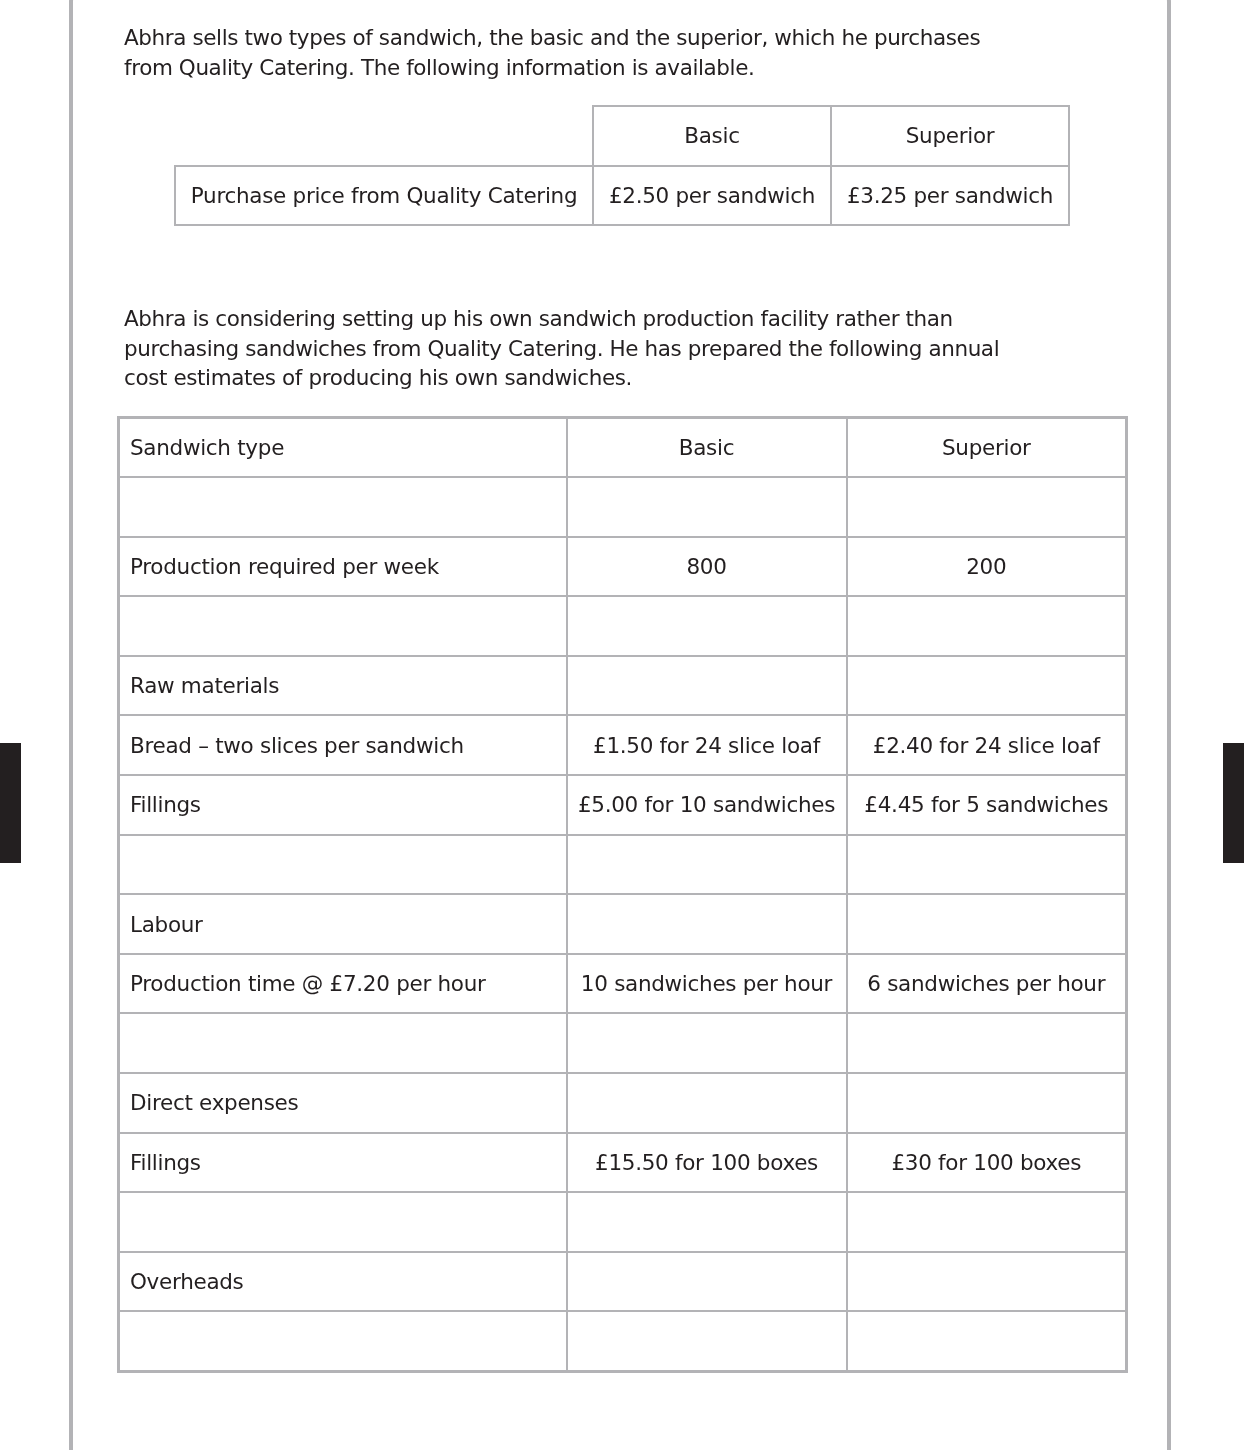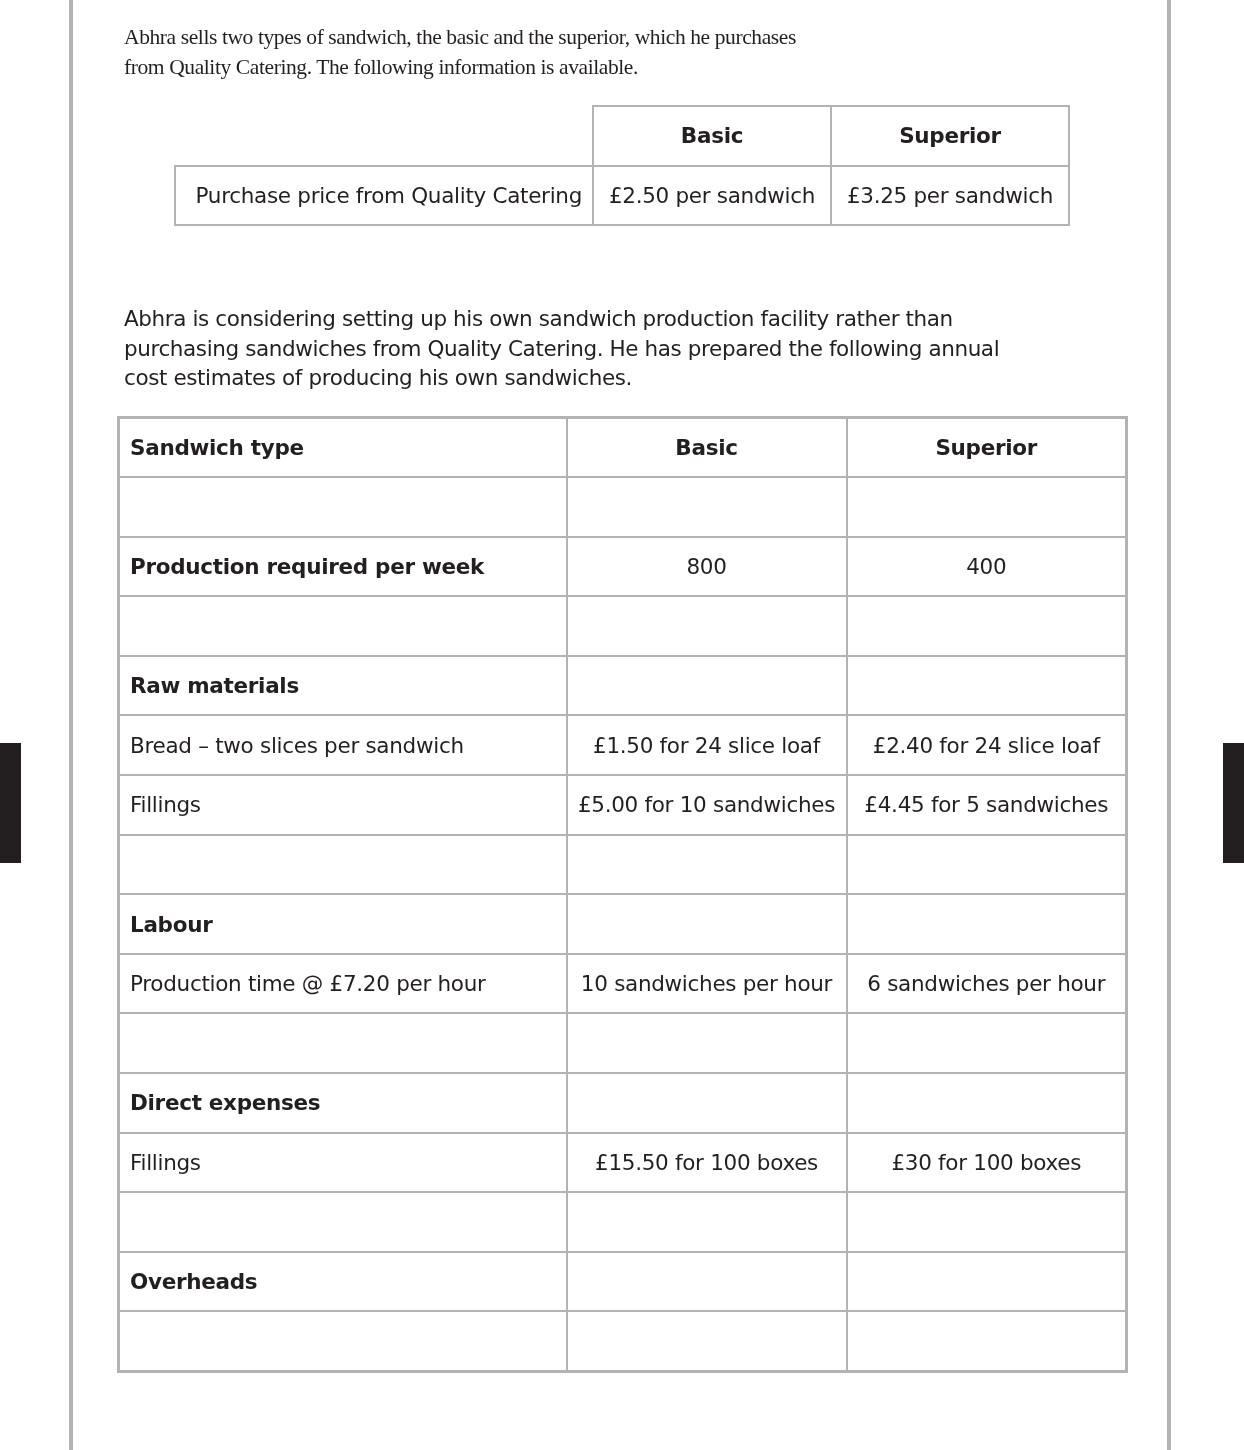--- a/index.html
+++ b/index.html
@@ -5,36 +5,36 @@
   html, body { margin: 0; padding: 0; background: #ffffff; }
   body { width: 1244px; height: 1450px; position: relative; overflow: hidden;
          font-family: "DejaVu Sans", "Liberation Sans", sans-serif; color: #231f20; }
   .frame { position: absolute; left: 69px; top: -20px; width: 1102px; height: 1500px;
            border: 4px solid #b3b3b6; border-radius: 22px; box-sizing: border-box; }
   .tab { position: absolute; top: 743px; width: 21px; height: 120px; background: #231f20; }
   .tab.left { left: 0; }
   .tab.right { left: 1223px; }
   .para { position: absolute; left: 124px; font-size: 21.5px; line-height: 29.5px; margin: 0;
           letter-spacing: -0.4px; }
-  .p1 { top: 23px; width: 900px; font-family: Liberation Serif, serif; }
+  .p1 { top: 23px; width: 900px; }
   .p2 { top: 304px; width: 920px; }
   table { border-collapse: collapse; position: absolute; }
   td { border: 2px solid #b3b3b6; font-size: 21.5px; letter-spacing: -0.3px; padding: 0 10px; box-sizing: border-box; }
   .t1 { left: 174px; top: 105px; }
   .t1 td { height: 59.5px; }
   .t1 .blank { border: none; }
-  .t1 .c0 { width: 418px; text-align: right; }
+  .t1 .c0 { width: 418px; text-align: center; }
   .t1 .c1, .t1 .c2 { width: 238px; text-align: center; }
   .t2 { left: 117px; top: 416px; border-radius: 8px; }
   .t2 td { height: 59.6px; }
   .t2 .c0 { width: 448px; text-align: left; }
   .t2 .c1 { width: 280px; text-align: center; }
   .t2 .c2 { width: 280px; text-align: center; }
   .t2 .span { text-align: center; }
-  b, .bold { font-weight: bold; }
+  b, .bold { font-weight: normal; }
   .outer-t2 { border: 3px solid #b3b3b6; }
 </style>
 </head>
 <body>
 
 <div class="frame"></div>
 <div class="tab left"></div>
 <div class="tab right"></div>
 
 <p class="para p1">
@@ -71,21 +71,21 @@
     <td class="c2 bold">Superior</td>
   </tr>
   <tr>
     <td class="c0"></td>
     <td class="c1"></td>
     <td class="c2"></td>
   </tr>
   <tr>
     <td class="c0 bold">Production required per week</td>
     <td class="c1">800</td>
-    <td class="c2">400</td>
+    <td class="c2">200</td>
   </tr>
   <tr>
     <td class="c0"></td>
     <td class="c1"></td>
     <td class="c2"></td>
   </tr>
   <tr>
     <td class="c0 bold">Raw materials</td>
     <td class="c1"></td>
     <td class="c2"></td>

